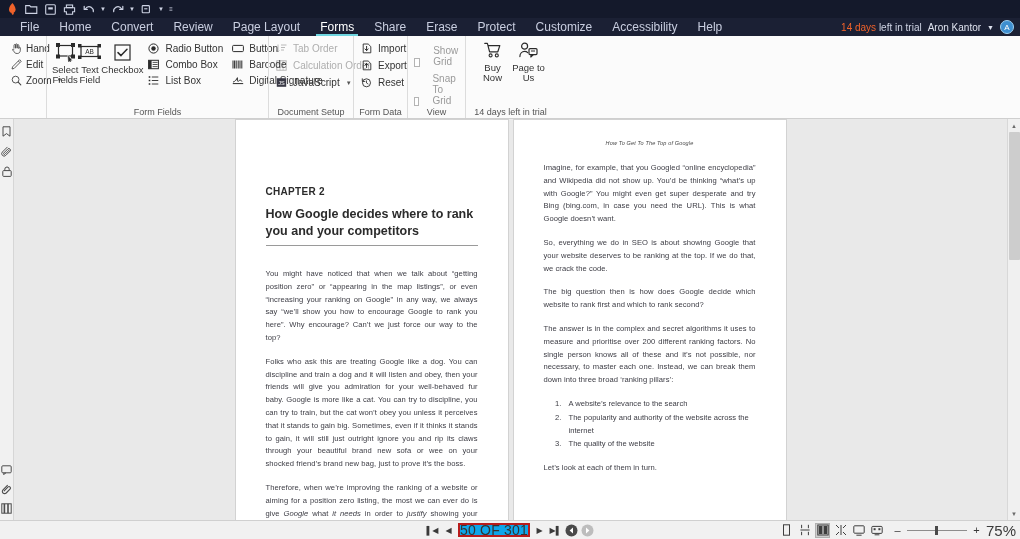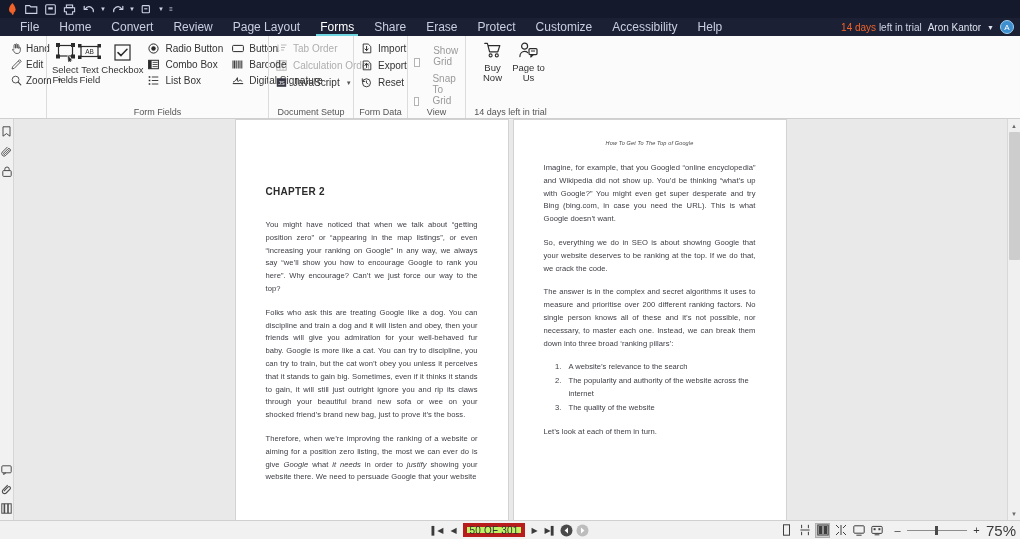--- a/index.html
+++ b/index.html
@@ -141,22 +141,22 @@
   .vscroll .thumb { position:absolute; left:1px; width:11px; background:#cdcdcd; border-radius:1px; }
 
   
   .statusbar {
     flex:0 0 19px; height:19px; background:#f1f1f1; border-top:1px solid #d0d0d0;
     display:flex; align-items:center; position:relative;
   }
   .nav { position:absolute; left:0; right:0; display:flex; justify-content:center; align-items:center; gap:3px; }
   .nav .nb { width:13px; height:13px; display:flex; align-items:center; justify-content:center; color:#3a3a3a; font-size:8px; }
   .pagebox {
-    border:4px solid #b91c1c; background:#bef264; height:14px; min-width:62px;
-    font-size:10px; display:flex; align-items:center; justify-content:center; color:#333;
+    border:2px solid #b91c1c; background:#0ea5e9; height:14px; min-width:62px;
+    font-size:14px; display:flex; align-items:center; justify-content:center; color:#333;
     letter-spacing:.2px;
   }
   .nav .circ { width:13px; height:13px; border-radius:50%; display:flex; align-items:center; justify-content:center; }
   .status-right { margin-left:auto; display:flex; align-items:center; gap:3px; padding-right:8px; z-index:2; }
   .vmode { width:15px; height:15px; display:flex; align-items:center; justify-content:center; color:#3e3e3e; }
   .vmode.sel { background:#cfcfcf; border:1px solid #b0b0b0; }
   .zoomctl { display:flex; align-items:center; gap:5px; margin-left:6px; }
   .zsign { font-size:11px; color:#3a3a3a; width:9px; text-align:center; }
   .ztrack { width:60px; height:1px; background:#8d8d8d; position:relative; }
   .zthumb { position:absolute; top:-4px; width:3px; height:9px; background:#4a4a4a; }
@@ -531,32 +531,34 @@
         </span>
       </div>
     </div>
 
     <div class="viewer">
       <div class="pagewrap">
 
         <div class="page left">
           <div class="pagecontent" style="padding-top:66px;">
             <div class="chapno">CHAPTER 2</div>
+            <div class="chaptitle">How Google decides where to rank you and your competitors</div>
             <div class="ptext first">You might have noticed that when we talk about “getting position zero” or “appearing in the map listings”, or even “increasing your ranking on Google” in any way, we always say “we’ll show you how to encourage Google to rank you here”. Why encourage? Can’t we just force our way to the top?</div>
             <div class="ptext">Folks who ask this are treating Google like a dog. You can discipline and train a dog and it will listen and obey, then your friends will give you admiration for your well-behaved fur baby. Google is more like a cat. You can try to discipline, you can try to train, but the cat won’t obey you unless it perceives that it stands to gain big. Sometimes, even if it thinks it stands to gain, it will still just outright ignore you and rip its claws through your beautiful brand new sofa or wee on your shocked friend’s brand new bag, just to prove it’s the boss.</div>
             <div class="ptext"><span>Therefore, when we’re improving the ranking of a website or aiming for a position zero listing, the most we can ever do is give </span><i>Google</i><span> what </span><i>it needs</i><span> in order to </span><i>justify</i><span> showing your website there. We need to persuade Google that your website</span></div>
           </div>
 
         </div>
 
         <div class="page right">
           <div class="pagecontent" style="padding-top:20px;">
             <div class="runhead">How To Get To The Top of Google</div>
             <div class="ptext">Imagine, for example, that you Googled “online encyclopedia” and Wikipedia did not show up. You’d be thinking “what’s up with Google?” You might even get super desperate and try Bing (bing.com, in case you need the URL). This is what Google doesn’t want.</div>
             <div class="ptext">So, everything we do in SEO is about showing Google that your website deserves to be ranking at the top. If we do that, we crack the code.</div>
+            <div class="ptext">The big question then is how does Google decide which website to rank first and which to rank second?</div>
             <div class="ptext">The answer is in the complex and secret algorithms it uses to measure and prioritise over 200 different ranking factors. No single person knows all of these and it’s not possible, nor necessary, to master each one. Instead, we can break them down into three broad ‘ranking pillars’:</div>
             <ol class="rlist">
               <li>A website’s relevance to the search</li>
               <li>The popularity and authority of the website across the internet</li>
               <li>The quality of the website</li>
             </ol>
             <div class="ptext">Let’s look at each of them in turn.</div>
           </div>
 
         </div>

